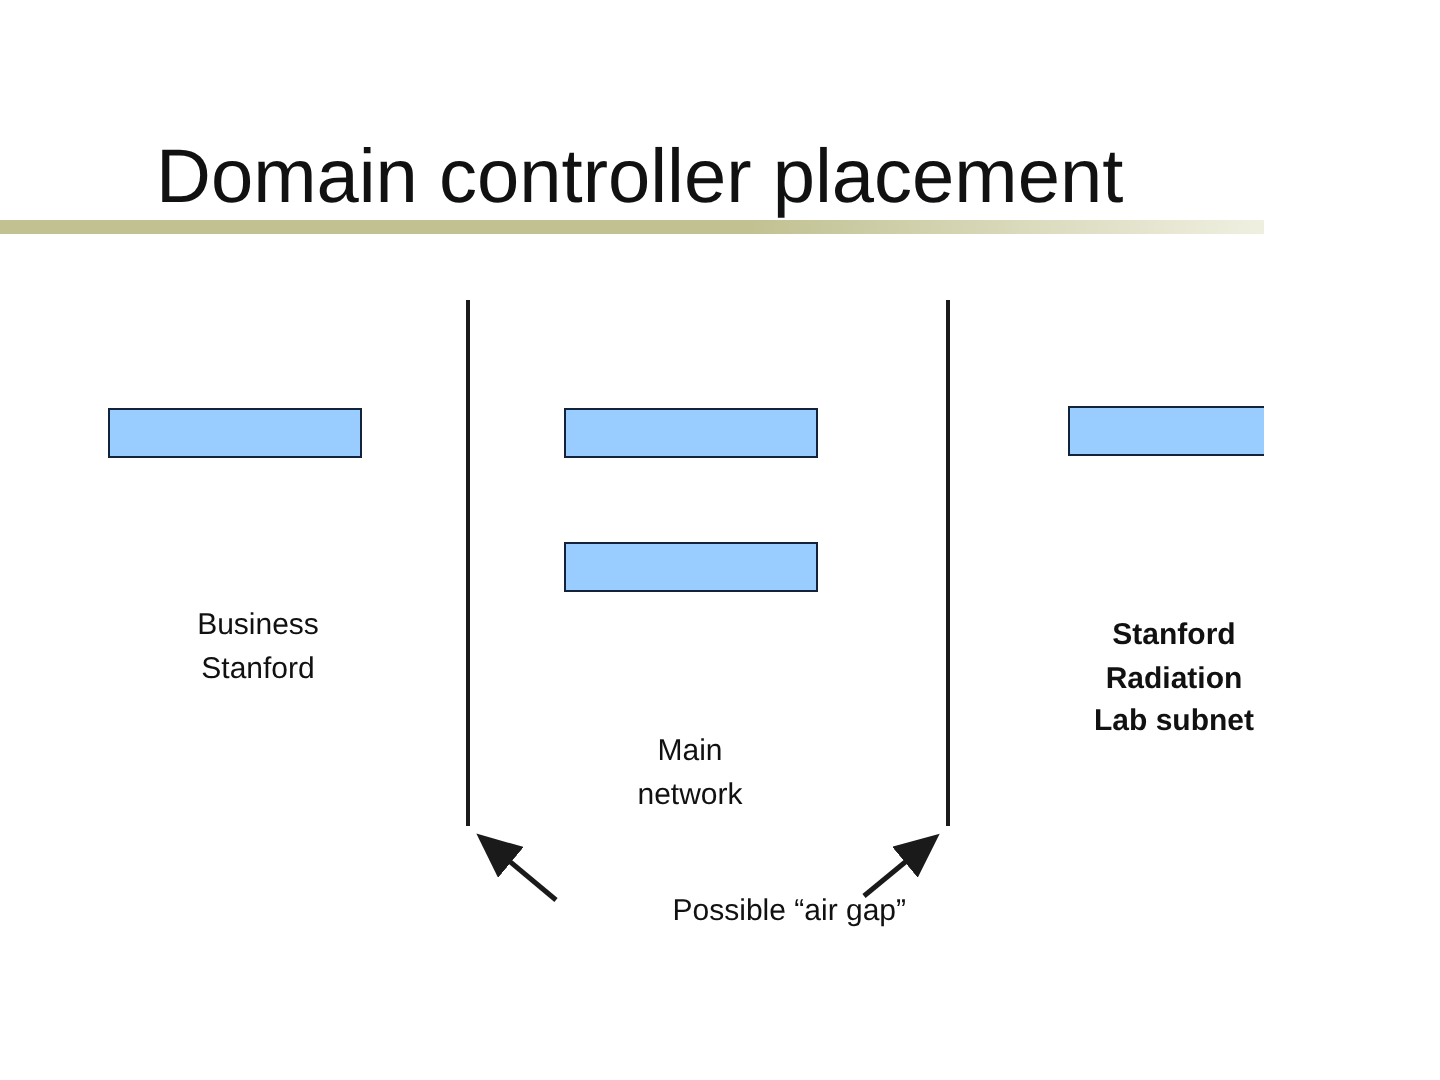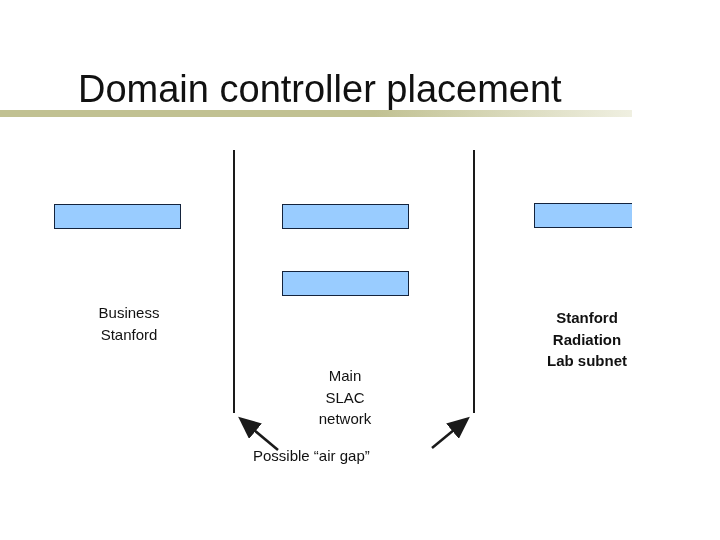--- a/index.html
+++ b/index.html
@@ -60,21 +60,21 @@
     color: #111111;
   }
   .label-left   { left: 49px;  top: 302px; }
   .label-center { left: 265px; top: 329px; margin-top: 36px; }
   .label-right  { left: 507px; top: 307px; font-weight: bold; }
   .caption {
     position: absolute;
     left: 253px;
     top: 445px;
     width: 200px;
-    text-align: left;
+    text-align: right;
     font-size: 15px;
     line-height: 21.5px;
     color: #111111;
   }
   .arrows-svg {
     position: absolute;
     left: 230px;
     top: 413px;
     width: 250px;
     height: 46px;
@@ -98,21 +98,20 @@
   <div class="dc-box box-center-bottom"></div>
   <div class="dc-box box-right"></div>
 
   <div class="subnet-label label-left">
     <span class="line-text">Business</span>
     <span class="line-text">Stanford</span>
   </div>
 
   <div class="subnet-label label-center">
     <span class="line-text">Main</span>
-    <span class="line-text">SLAC</span>
     <span class="line-text">network</span>
   </div>
 
   <div class="subnet-label label-right">
     <span class="line-text">Stanford</span>
     <span class="line-text">Radiation</span>
     <span class="line-text">Lab subnet</span>
   </div>
 
   <svg class="arrows-svg" viewBox="0 0 250 46" xmlns="http://www.w3.org/2000/svg">

